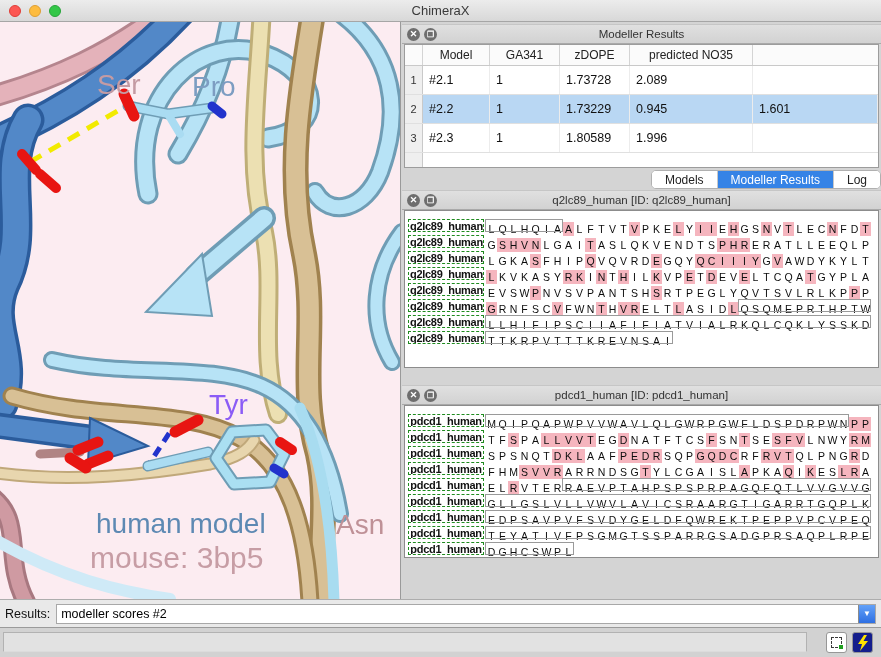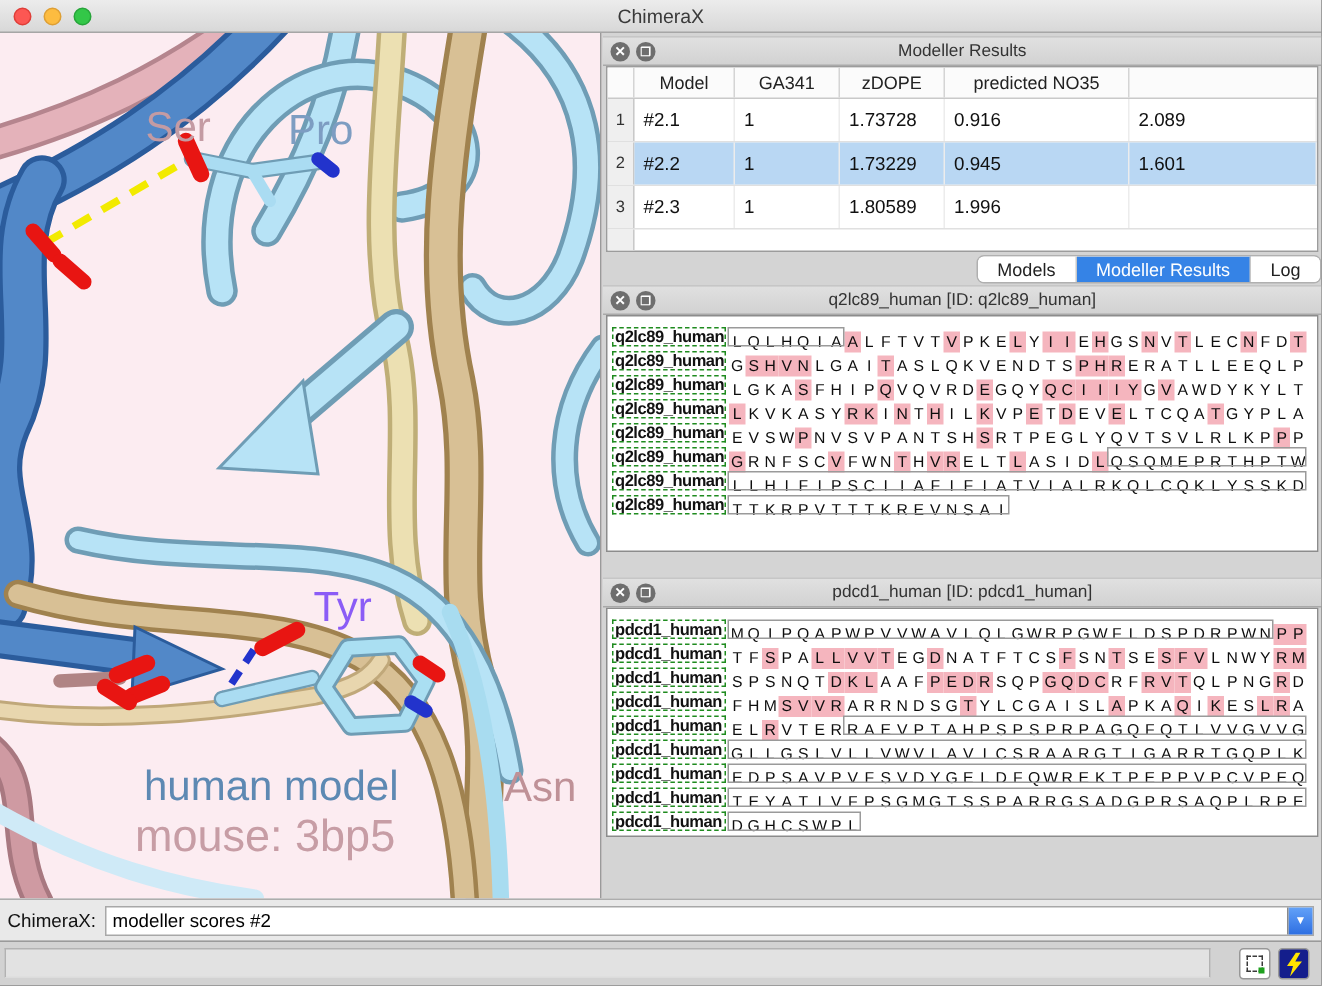--- a/index.html
+++ b/index.html
@@ -57,21 +57,21 @@
   .tab:last-child{border-right:none;}
   .tab.active{background:#3583e6;color:#fff;}
 
   
   .panel-seq-a{position:absolute;left:0;top:168px;width:100%;height:180px;}
   .panel-seq-b{position:absolute;left:0;top:363px;width:100%;height:175px;}
   .seq-content{position:absolute;left:2px;right:2px;top:20px;bottom:2px;background:#fff;border:1px solid #8c8c8c;
     padding:5px 0 0 3px;overflow:hidden;}
   .seq-row{height:16px;white-space:nowrap;}
   .seq-label{display:inline-block;width:76px;font-size:11px;font-weight:bold;color:#111;letter-spacing:-0.3px;
-    border:1px dashed #1f8b1f;padding:0 1px;height:13px;line-height:12px;vertical-align:middle;overflow:hidden;}
+    border:1px dashed #1f8b1f;padding:0 1px;height:13px;line-height:12px;vertical-align:middle;overflow:hidden;text-align:center;}
   .seq-letters{display:inline-block;position:relative;vertical-align:middle;height:14px;margin-left:2px;}
   .seq-cell{display:inline-block;width:11px;height:14px;text-align:center;font-size:10.5px;line-height:14px;color:#0d0d0d;}
   .seq-cell.pink{background:#f5b5be;}
   .range-box{position:absolute;top:0;height:13px;border:1px solid #9a9a9a;pointer-events:none;}
 
   
   .commandbar{position:absolute;left:0;top:599px;width:100%;height:28px;background:#e9e9e9;border-top:1px solid #adadad;
     display:flex;align-items:center;padding:0 5px;gap:6px;}
   .cmd-label{font-size:12.5px;color:#111;}
   .cmd-inputwrap{flex:1;height:20px;border:1px solid #a8a8a8;background:#fff;display:flex;}
@@ -201,21 +201,20 @@
                 <div class="hcell">zDOPE</div>
                 <div class="hcell">predicted NO35</div>
               </div>
             </div>
           <div class="tbody">
               <div class="trow">
                 <div class="numcell">1</div>
                 <div class="dcell">#2.1</div>
                 <div class="dcell">1</div>
                 <div class="dcell">1.73728</div>
-                <div class="dcell">0.916</div>
                 <div class="dcell">2.089</div>
               </div>
               <div class="trow sel">
                 <div class="numcell">2</div>
                 <div class="dcell">#2.2</div>
                 <div class="dcell">1</div>
                 <div class="dcell">1.73229</div>
                 <div class="dcell">0.945</div>
                 <div class="dcell">1.601</div>
               </div>
@@ -275,21 +274,21 @@
             <div class="seq-row"><span class="seq-label">pdcd1_human</span><span class="seq-letters"><span class="seq-cell">E</span><span class="seq-cell">D</span><span class="seq-cell">P</span><span class="seq-cell">S</span><span class="seq-cell">A</span><span class="seq-cell">V</span><span class="seq-cell">P</span><span class="seq-cell">V</span><span class="seq-cell">F</span><span class="seq-cell">S</span><span class="seq-cell">V</span><span class="seq-cell">D</span><span class="seq-cell">Y</span><span class="seq-cell">G</span><span class="seq-cell">E</span><span class="seq-cell">L</span><span class="seq-cell">D</span><span class="seq-cell">F</span><span class="seq-cell">Q</span><span class="seq-cell">W</span><span class="seq-cell">R</span><span class="seq-cell">E</span><span class="seq-cell">K</span><span class="seq-cell">T</span><span class="seq-cell">P</span><span class="seq-cell">E</span><span class="seq-cell">P</span><span class="seq-cell">P</span><span class="seq-cell">V</span><span class="seq-cell">P</span><span class="seq-cell">C</span><span class="seq-cell">V</span><span class="seq-cell">P</span><span class="seq-cell">E</span><span class="seq-cell">Q</span><span class="range-box" style="left: -1px; width: 386px;"></span></span></div>
             <div class="seq-row"><span class="seq-label">pdcd1_human</span><span class="seq-letters"><span class="seq-cell">T</span><span class="seq-cell">E</span><span class="seq-cell">Y</span><span class="seq-cell">A</span><span class="seq-cell">T</span><span class="seq-cell">I</span><span class="seq-cell">V</span><span class="seq-cell">F</span><span class="seq-cell">P</span><span class="seq-cell">S</span><span class="seq-cell">G</span><span class="seq-cell">M</span><span class="seq-cell">G</span><span class="seq-cell">T</span><span class="seq-cell">S</span><span class="seq-cell">S</span><span class="seq-cell">P</span><span class="seq-cell">A</span><span class="seq-cell">R</span><span class="seq-cell">R</span><span class="seq-cell">G</span><span class="seq-cell">S</span><span class="seq-cell">A</span><span class="seq-cell">D</span><span class="seq-cell">G</span><span class="seq-cell">P</span><span class="seq-cell">R</span><span class="seq-cell">S</span><span class="seq-cell">A</span><span class="seq-cell">Q</span><span class="seq-cell">P</span><span class="seq-cell">L</span><span class="seq-cell">R</span><span class="seq-cell">P</span><span class="seq-cell">E</span><span class="range-box" style="left: -1px; width: 386px;"></span></span></div>
             <div class="seq-row"><span class="seq-label">pdcd1_human</span><span class="seq-letters"><span class="seq-cell">D</span><span class="seq-cell">G</span><span class="seq-cell">H</span><span class="seq-cell">C</span><span class="seq-cell">S</span><span class="seq-cell">W</span><span class="seq-cell">P</span><span class="seq-cell">L</span><span class="range-box" style="left: -1px; width: 89px;"></span></span></div>
           </div>
       </div>
 
     </div>
   </div>
 
   <div class="commandbar">
-    <span class="cmd-label">ChimeraX:</span>
+    <span class="cmd-label">Results:</span>
     <div class="cmd-inputwrap">
       <input class="cmd-input" type="text" value="modeller scores #2" style="">
       <div class="cmd-drop">▼</div>
     </div>
   </div>
 
   <div class="statusbar">
     <div class="status-field"></div>
     <div class="sb-btn sb-btn1">
       <div class="sel-rect-icon"></div>

